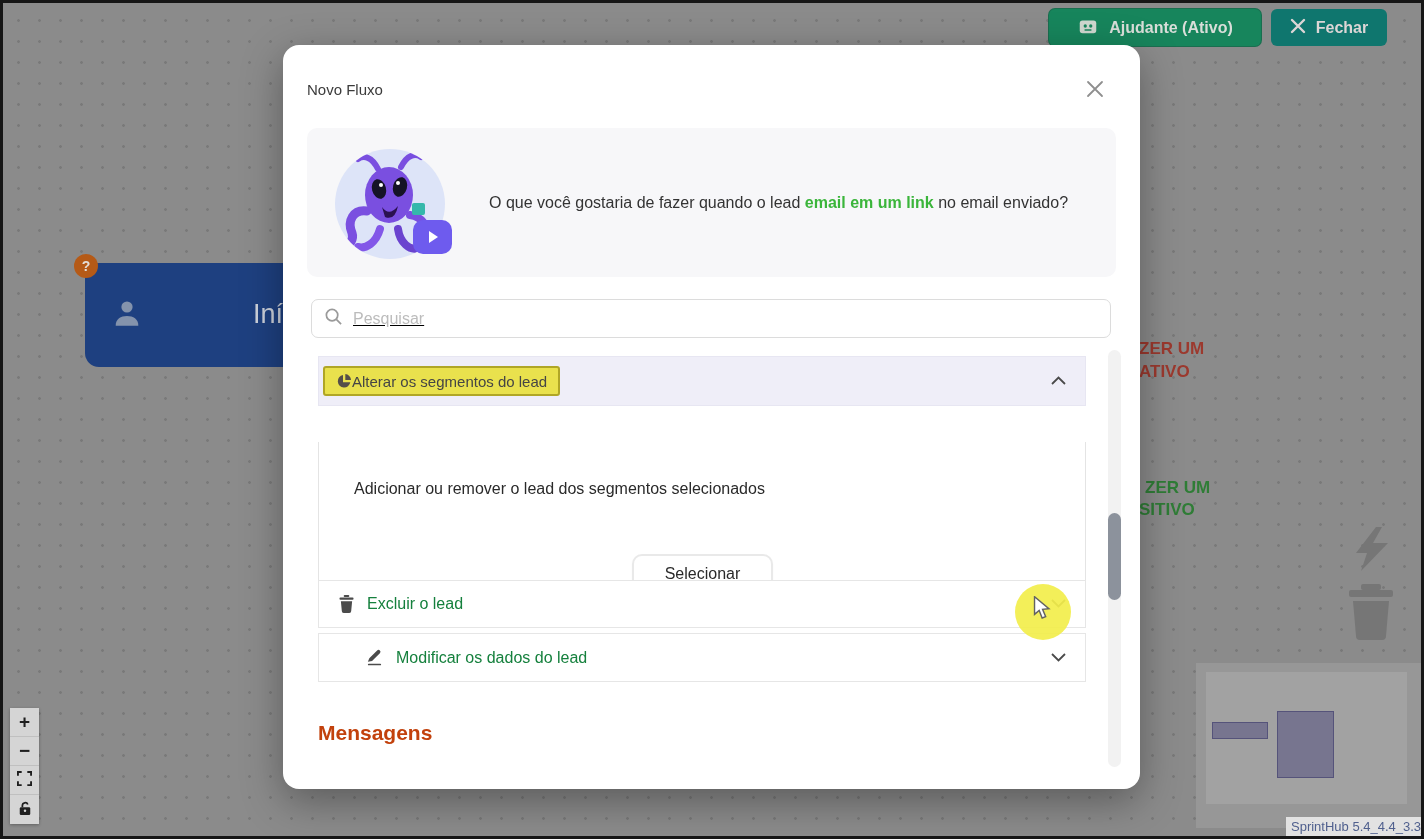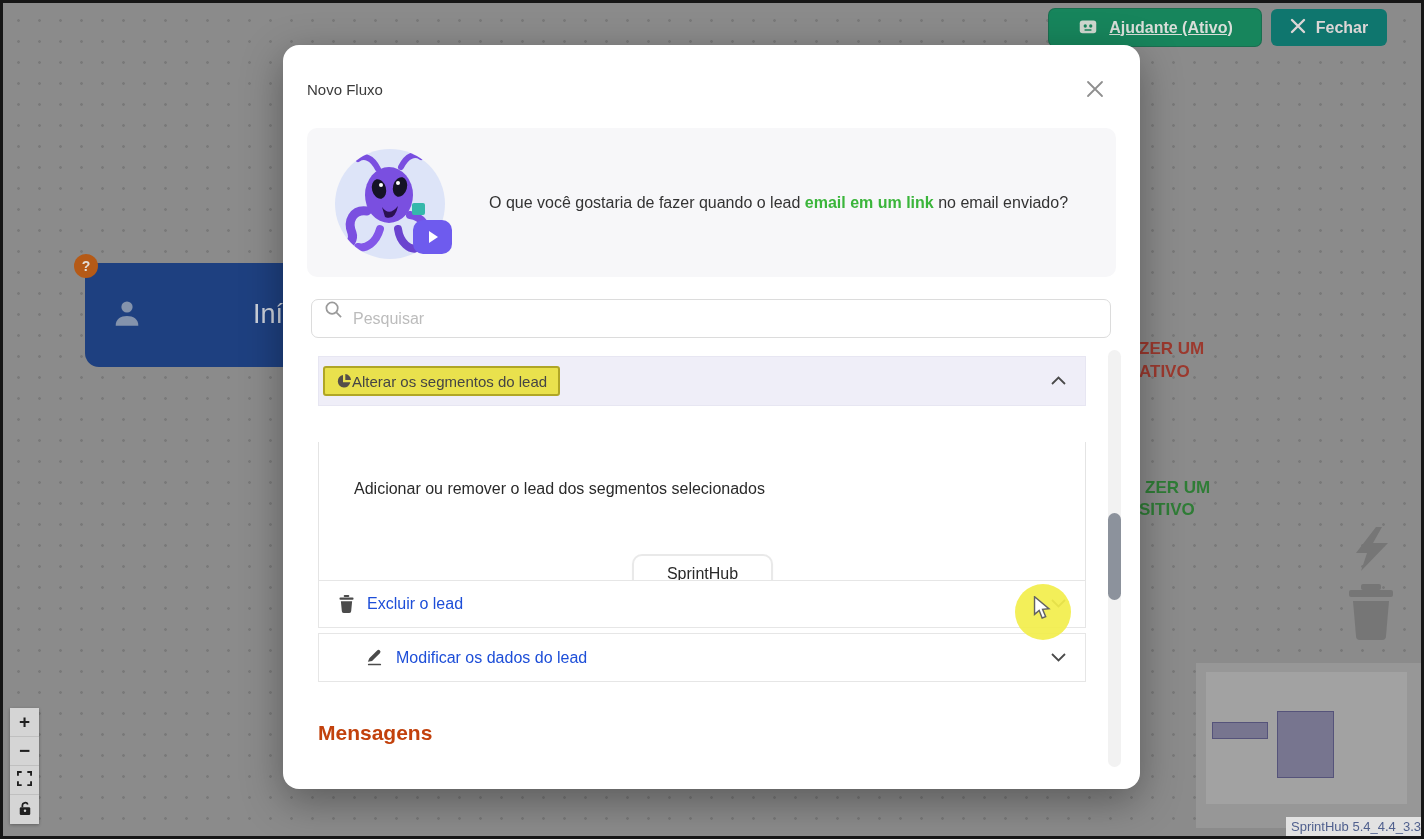--- a/index.html
+++ b/index.html
@@ -9,21 +9,21 @@
   .screen { position:relative; width:1424px; height:839px; background:#8b8b8b; overflow:hidden; }
   .dots { position:absolute; inset:0;
     background-image:radial-gradient(circle, #797979 1.3px, transparent 1.5px);
     background-size:21px 21px; background-position:8px 10px; }
   .frame-border { position:absolute; inset:0; border:3px solid #161616; z-index:60; pointer-events:none; }
 
   
   .btn-top { position:absolute; top:9px; height:37px; border-radius:6px; display:flex;
     align-items:center; justify-content:center; gap:10px; font-size:16px; font-weight:700;
     cursor:pointer; z-index:2; }
-  .btn-helper { left:1049px; width:212px; background:#17855c; color:#d9ded9; box-shadow:0 0 0 1px #1a6e4f;text-decoration:underline; }
+  .btn-helper { left:1049px; width:212px; background:#17855c; color:#d9ded9; box-shadow:0 0 0 1px #1a6e4f; }
   .btn-close-flow { left:1271px; width:116px; background:#0f766e; color:#dcd6d6; }
 
   
   .start-node { position:absolute; left:85px; top:263px; width:250px; height:104px;
     background:#1e4080; border-radius:14px; z-index:1; }
   .start-node .label { position:absolute; left:168px; top:36px; color:#ccd1da; font-size:27px;
     font-weight:500; white-space:nowrap; }
   .start-node .person { position:absolute; left:26px; top:34px; }
   .help-badge { position:absolute; left:74px; top:254px; width:24px; height:24px; border-radius:50%;
     background:#b55a17; color:#e3ded8; font-size:14px; font-weight:700; display:flex;
@@ -64,22 +64,22 @@
     background:#f7f7f9; border-radius:10px; }
   .avatar { position:absolute; left:28px; top:21px; width:110px; height:110px; border-radius:50%;
     background:#dde4f8; overflow:hidden; }
   .play-btn { position:absolute; left:106px; top:92px; width:39px; height:34px; border-radius:10px;
     background:#6e5bee; display:flex; align-items:center; justify-content:center; cursor:pointer; }
   .intro-text { position:absolute; left:182px; top:0; height:149px; width:600px; display:flex;
     align-items:center; font-size:16px; color:#333333; }
   .intro-text .hl { color:#3bb53b; font-weight:700; }
 
   .search-box { position:absolute; left:28px; top:254px; width:800px; height:39px;
-    border:1.5px solid #dcdcdc; border-radius:7px; display:flex; 
-    padding:0 12px; gap:10px; background:#fff; }
+    border:1.5px solid #dcdcdc; border-radius:7px; display:flex; align-items:center;
+    padding:0 12px; gap:10px; background:#fff;text-decoration:underline; }
   .search-box input { border:none; outline:none; flex:1; font-size:16px; color:#444;
     font-family:"Liberation Sans", sans-serif; background:transparent; }
   .search-box input::placeholder { color:#bcbcbc; }
 
   .acc-header { position:absolute; left:35px; width:768px; display:flex; align-items:center;
     cursor:pointer; }
   .acc-header.expanded { top:311px; height:50px; background:#efeef8; border:1px solid #e7e6f2; }
   .hl-label { display:inline-flex; align-items:center; margin-left:4px; height:30px;
     padding:0 11px; background:#e9e14d; border:2px solid #b0a626; border-radius:3px; }
   .hl-label span { font-size:15px; color:#454545; }
@@ -91,21 +91,21 @@
   .select-btn { position:absolute; left:313px; top:112px; width:141px; height:40px; background:#fff;
     border:2px solid #e9e9e9; border-radius:10px; font-size:16px; font-weight:500; color:#2a2a2a;
     font-family:"Liberation Sans", sans-serif; cursor:pointer; box-shadow:0 1px 2px rgba(0,0,0,.04); }
 
   .cursor-spot { position:absolute; left:732px; top:539px; width:56px; height:56px; border-radius:50%;
     background:#f3ee4b; opacity:.92; z-index:12; }
   .cursor-spot svg { position:absolute; left:17px; top:12px; }
 
   .acc-row { position:absolute; left:35px; width:768px; background:#fff; border:1px solid #e6e6e6;
     display:flex; align-items:center; padding-left:20px; gap:13px; cursor:pointer; }
-  .acc-row .row-label { font-size:16px; color:#1d4ed8; }
+  .acc-row .row-label { font-size:16px; color:#15803d; }
   .row-excluir { top:535px; height:48px; }
   .row-modificar { top:588px; height:49px;padding-left:47px; }
 
   .section-heading { position:absolute; left:35px; top:676px; font-size:21px; font-weight:700; color:#c2410c; }
 
   .scroll-track { position:absolute; left:825px; top:305px; width:13px; height:417px;
     background:#f2f2f2; border-radius:7px; }
   .scroll-thumb { position:absolute; left:0; top:163px; width:13px; height:87px;
     background:#8c929c; border-radius:7px; cursor:pointer; }
 </style>
@@ -254,21 +254,21 @@
         <span>Alterar os segmentos do lead</span>
       </div>
       <span class="chev">
         <svg width="17" height="11" viewBox="0 0 17 11" fill="none" stroke="#4a4a4a" stroke-width="1.8">
             <path d="M2 9 L8.5 2.5 L15 9"></path>
           </svg>
       </span>
     </div>
     <div class="acc-panel">
       <div class="acc-desc">Adicionar ou remover o lead dos segmentos selecionados</div>
-      <button class="select-btn">SprintHub</button>
+      <button class="select-btn">Selecionar</button>
     </div>
 
     <div class="acc-row row-excluir">
       <span style="display:flex;">
         <svg width="15" height="18" viewBox="0 0 16 19">
             <rect x="5" y="0" width="6" height="2" rx="1" fill="#4b4b4b"></rect>
             <rect x="0.5" y="2.5" width="15" height="2.4" rx="1" fill="#4b4b4b"></rect>
             <path d="M2 6.5 H14 L13 17 a2 2 0 0 1-2 2 H5 a2 2 0 0 1-2-2 Z" fill="#4b4b4b"></path>
           </svg>
       </span>

